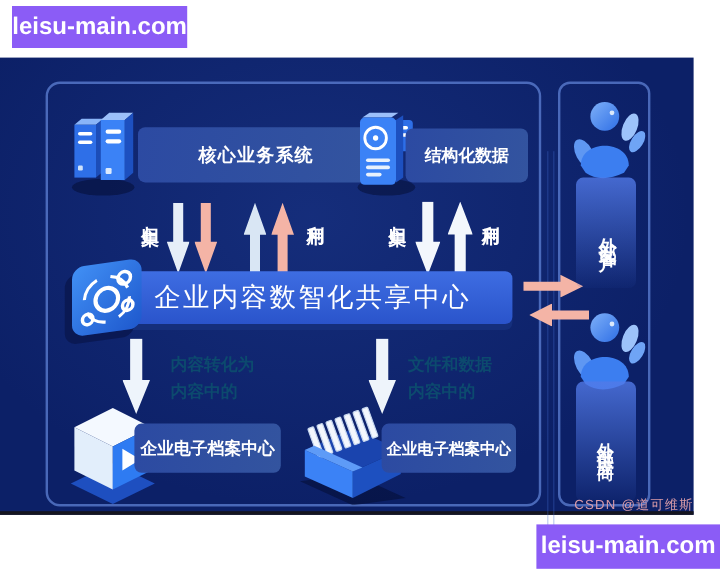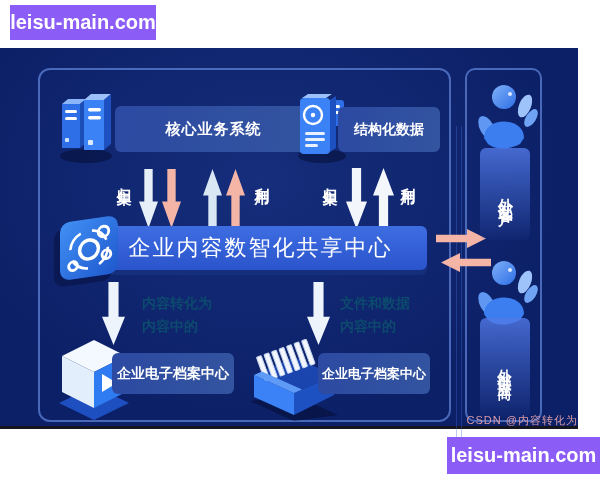--- a/index.html
+++ b/index.html
@@ -239,16 +239,16 @@
       <ellipse cx="57" cy="38" rx="5" ry="10" transform="rotate(32 57 38)" fill="#6fa4f5"></ellipse>
       <circle cx="30" cy="17" r="12" fill="url(#pg2)"></circle>
       <path d="M10 58 C 10 36, 50 36, 50 58 L 46 64 C 34 70, 22 70, 14 64 Z" fill="#3c7ef0"></path>
       <circle cx="36" cy="14" r="2" fill="#dce9fb"></circle>
     </svg>
   </div>
   <div class="ext-panel ext-2">
     <span>外部供应商</span>
   </div>
 
-  <div class="csdn">CSDN @内容转化为</div>
+  <div class="csdn">CSDN @道可维斯</div>
 
   <div class="wm wm-bottom">leisu-main.com</div>
 </div>
 
 </body></html>

